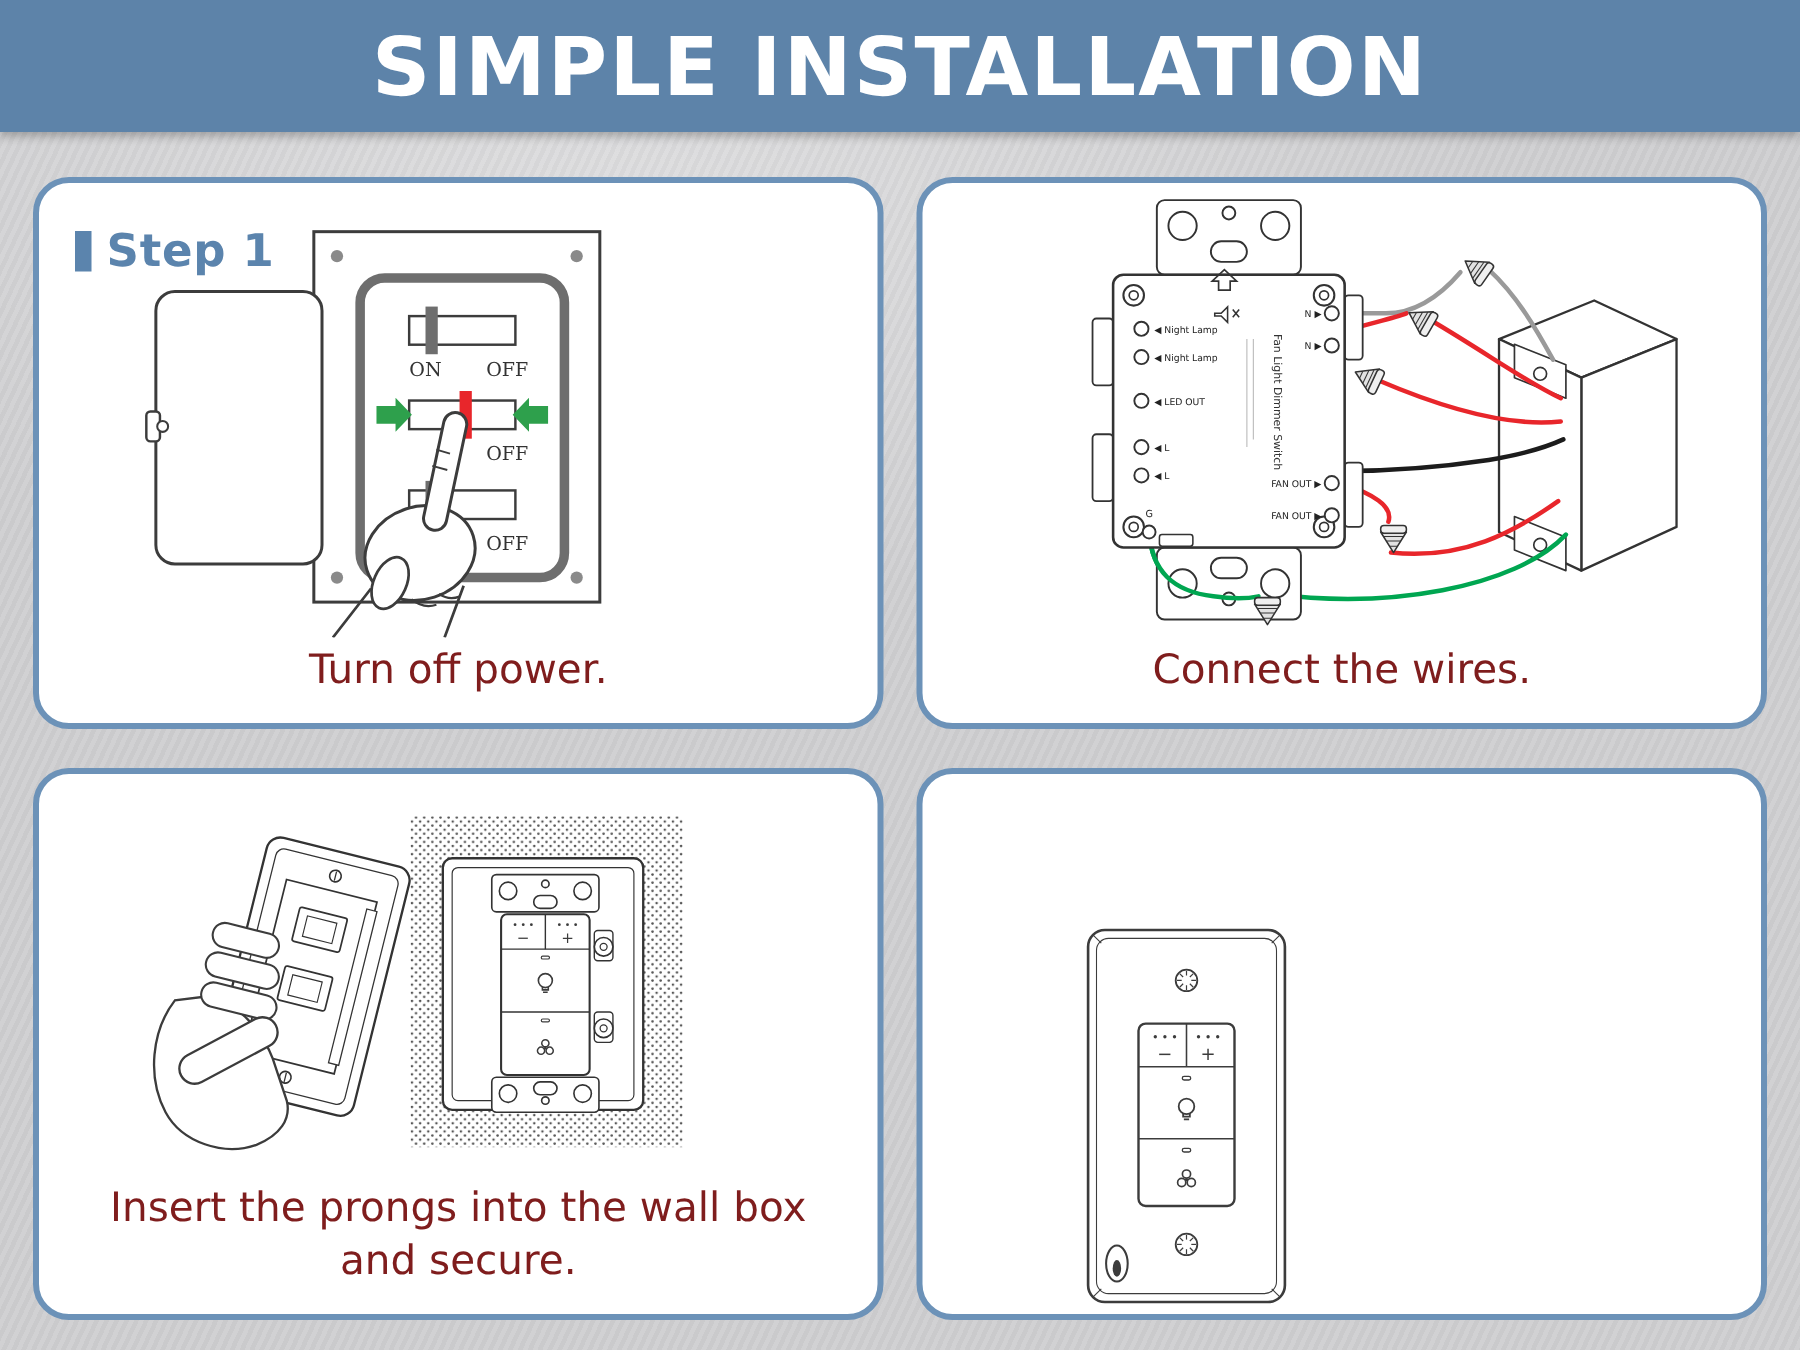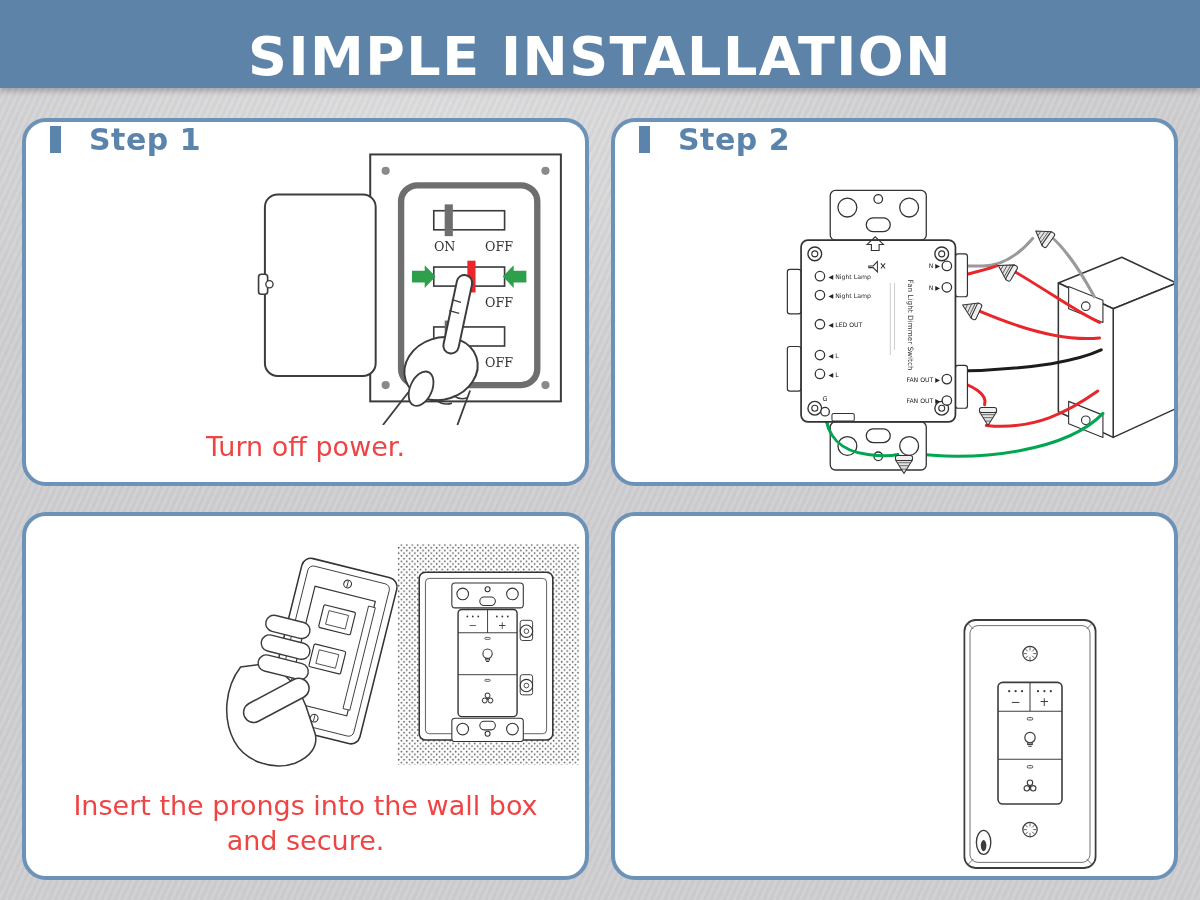--- a/index.html
+++ b/index.html
@@ -7,21 +7,21 @@
     width:1200px;height:900px;
     font-family:"DejaVu Sans","Liberation Sans",sans-serif;
     background:
       repeating-linear-gradient(115deg, rgba(255,255,255,.05) 0 3px, rgba(0,0,0,.025) 3px 6px),
       radial-gradient(900px 420px at 35% 15%, rgba(255,255,255,.30), rgba(255,255,255,0) 65%),
       #cfcfd1;
     overflow:hidden;
   }
   .banner{
     height:88px;background:#5d83a9;
-    display:flex;align-items:flex-end;justify-content:center;
+    display:flex;align-items:center;justify-content:center;
     box-shadow:0 3px 6px rgba(0,0,0,.25);
   }
   .banner h1{
     margin:0;color:#ffffff;font-size:54px;font-weight:800;letter-spacing:1.5px;
   }
   .grid{
     display:grid;
     grid-template-columns:567px 567px;
     grid-template-rows:368px 368px;
     gap:26px 22px;
@@ -30,28 +30,28 @@
   .panel{
     background:#ffffff;
     border:4px solid #6c92b8;
     border-radius:24px;
     position:relative;
     display:flex;flex-direction:column;align-items:center;justify-content:flex-end;
     box-sizing:border-box;
     overflow:hidden;
   }
   .step-head{
-    position:absolute;top:0;left:24px;
-    display:flex;align-items:center;gap:28px;z-index:3;
+    position:absolute;top:28px;left:24px;
+    display:flex;align-items:center;gap:10px;z-index:3;
   }
   .step-marker{width:11px;height:27px;background:#5b84ad;}
   .step-label{font-size:30px;font-weight:700;color:#5b84ad;letter-spacing:.5px;}
-  .illus{flex:1;display:flex;align-items:flex-end;justify-content:flex-end;width:100%;margin-left:32px;}
+  .illus{flex:1;display:flex;align-items:flex-end;justify-content:flex-start;width:100%;margin-left:32px;}
   .caption{
-    font-size:27px;color:#ef4444;text-align:center;line-height:1.3;
+    font-size:27px;color:#7f1d1d;text-align:center;line-height:1.3;
     padding:4px 10px 18px 10px;
   }
   .caption.narrow{max-width:480px;margin-top:13px;}
   svg{display:block;}
   text{font-family:"DejaVu Sans","Liberation Sans",sans-serif;}
   .serif-label{font-family:"DejaVu Serif","Liberation Serif",serif;}
 </style>
 </head>
 <body>
 
@@ -113,24 +113,20 @@
           <path d="M270,166 l10,3 M267,178 l11,3" fill="none" stroke-width="1.4"></path>
           <path d="M252,276 q8,7 18,4 M272,272 q7,5 15,2" fill="none" stroke-width="1.6"></path>
           <path d="M222,268 L194,304 M290,266 L276,304" fill="none" stroke-width="2"></path>
         </g>
       </svg>
     </div>
     <div class="caption">Turn off power.</div>
   </section>
 
   <section class="panel">
-    <div class="step-head">
-      <span class="step-marker"></span>
-      <span class="step-label">Step 2</span>
-    </div>
     <div class="illus">
       <svg width="500" height="295" viewBox="0 0 560 344">
         <defs>
           <g id="s2-nut">
             <path d="M0,4 L16,-6 L16,14 Z" fill="#e2e2e2" stroke="#333" stroke-width="1.2" stroke-linejoin="round"></path>
             <rect x="15" y="-6" width="6" height="20" rx="2.5" fill="#efefef" stroke="#333" stroke-width="1.2"></rect>
             <line x1="5" y1="1" x2="5" y2="7" stroke="#333" stroke-width="0.8"></line>
             <line x1="9" y1="-1.5" x2="9" y2="9.5" stroke="#333" stroke-width="0.8"></line>
             <line x1="12.5" y1="-3.5" x2="12.5" y2="11.5" stroke="#333" stroke-width="0.8"></line>
           </g>
@@ -243,20 +239,21 @@
 
         <g>
           <use href="#s2-nut" transform="translate(394 48) rotate(35)"></use>
           <use href="#s2-nut" transform="translate(350 88) rotate(30)"></use>
           <use href="#s2-nut" transform="translate(308 134) rotate(25)"></use>
           <use href="#s2-nut" transform="translate(332 278) rotate(-90)"></use>
           <use href="#s2-nut" transform="translate(234 334) rotate(-90)"></use>
         </g>
       </svg>
     </div>
+    <div class="caption">Connect the wires.</div>
   </section>
 
   <section class="panel">
     <div class="illus">
       <svg width="435" height="233" viewBox="0 0 560 300">
         <defs>
           <pattern id="s3-dots" width="7" height="7" patternUnits="userSpaceOnUse">
             <circle cx="2" cy="2" r="1.1" fill="#555"></circle>
             <circle cx="5.5" cy="5.5" r="1.1" fill="#555"></circle>
           </pattern>

